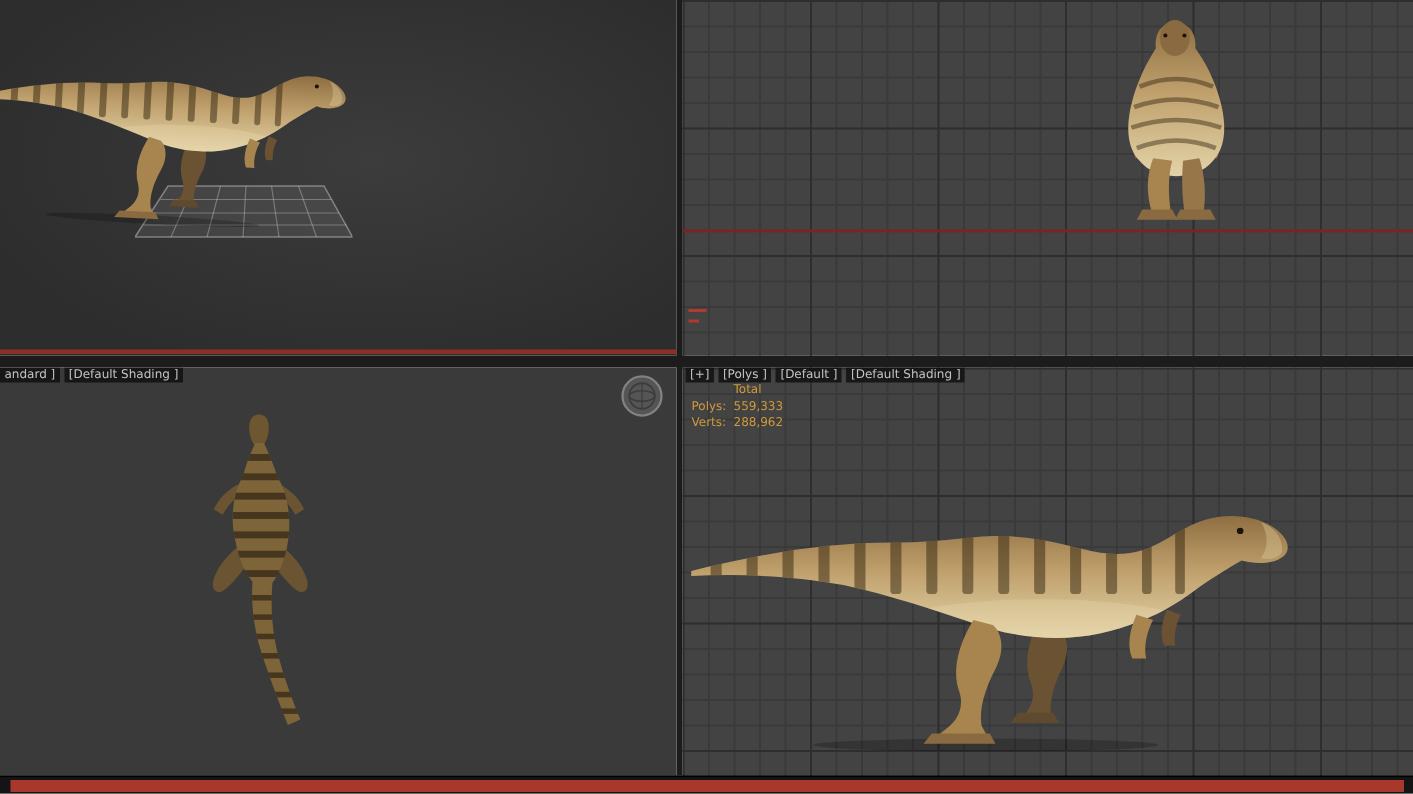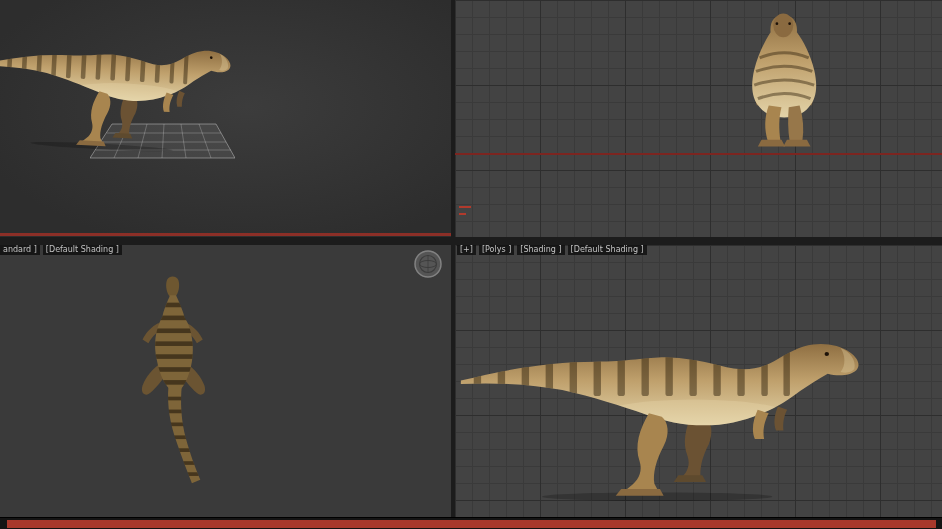--- a/index.html
+++ b/index.html
@@ -186,22 +186,36 @@
       <circle cx="15" cy="15" r="8.5" fill="none" stroke="#3d3d3d" stroke-width="1.2"></circle>
       <ellipse cx="15" cy="15" rx="8.5" ry="3.5" fill="none" stroke="#3d3d3d" stroke-width="1"></ellipse>
       <line x1="15" y1="6.5" x2="15" y2="23.5" stroke="#3d3d3d" stroke-width="0.8"></line>
     </svg>
   </div>
 
   <div class="viewport vp-br grid-bg">
     <div class="vp-label">
       <span>[+]</span>
       <span>[Polys ]</span>
-      <span>[Shading ]</span>
+      <span>[Default ]</span>
       <span>[Default Shading ]</span>
+    </div>
+    <div class="stats">
+      <div class="row">
+          <span class="lbl"></span>
+          <span class="val">Total</span>
+        </div>
+      <div class="row">
+          <span class="lbl">Polys:</span>
+          <span class="val">559,333</span>
+        </div>
+      <div class="row">
+          <span class="lbl">Verts:</span>
+          <span class="val">288,962</span>
+        </div>
     </div>
     <svg class="dino" style="left:4px;top:84px" width="424" height="172" viewBox="0 0 460 200" preserveAspectRatio="none">
       <use href="#dino-side-shape"></use>
     </svg>
   </div>
 
   <div class="timeline">
     <div class="timeline-fill"></div>
   </div>
 

